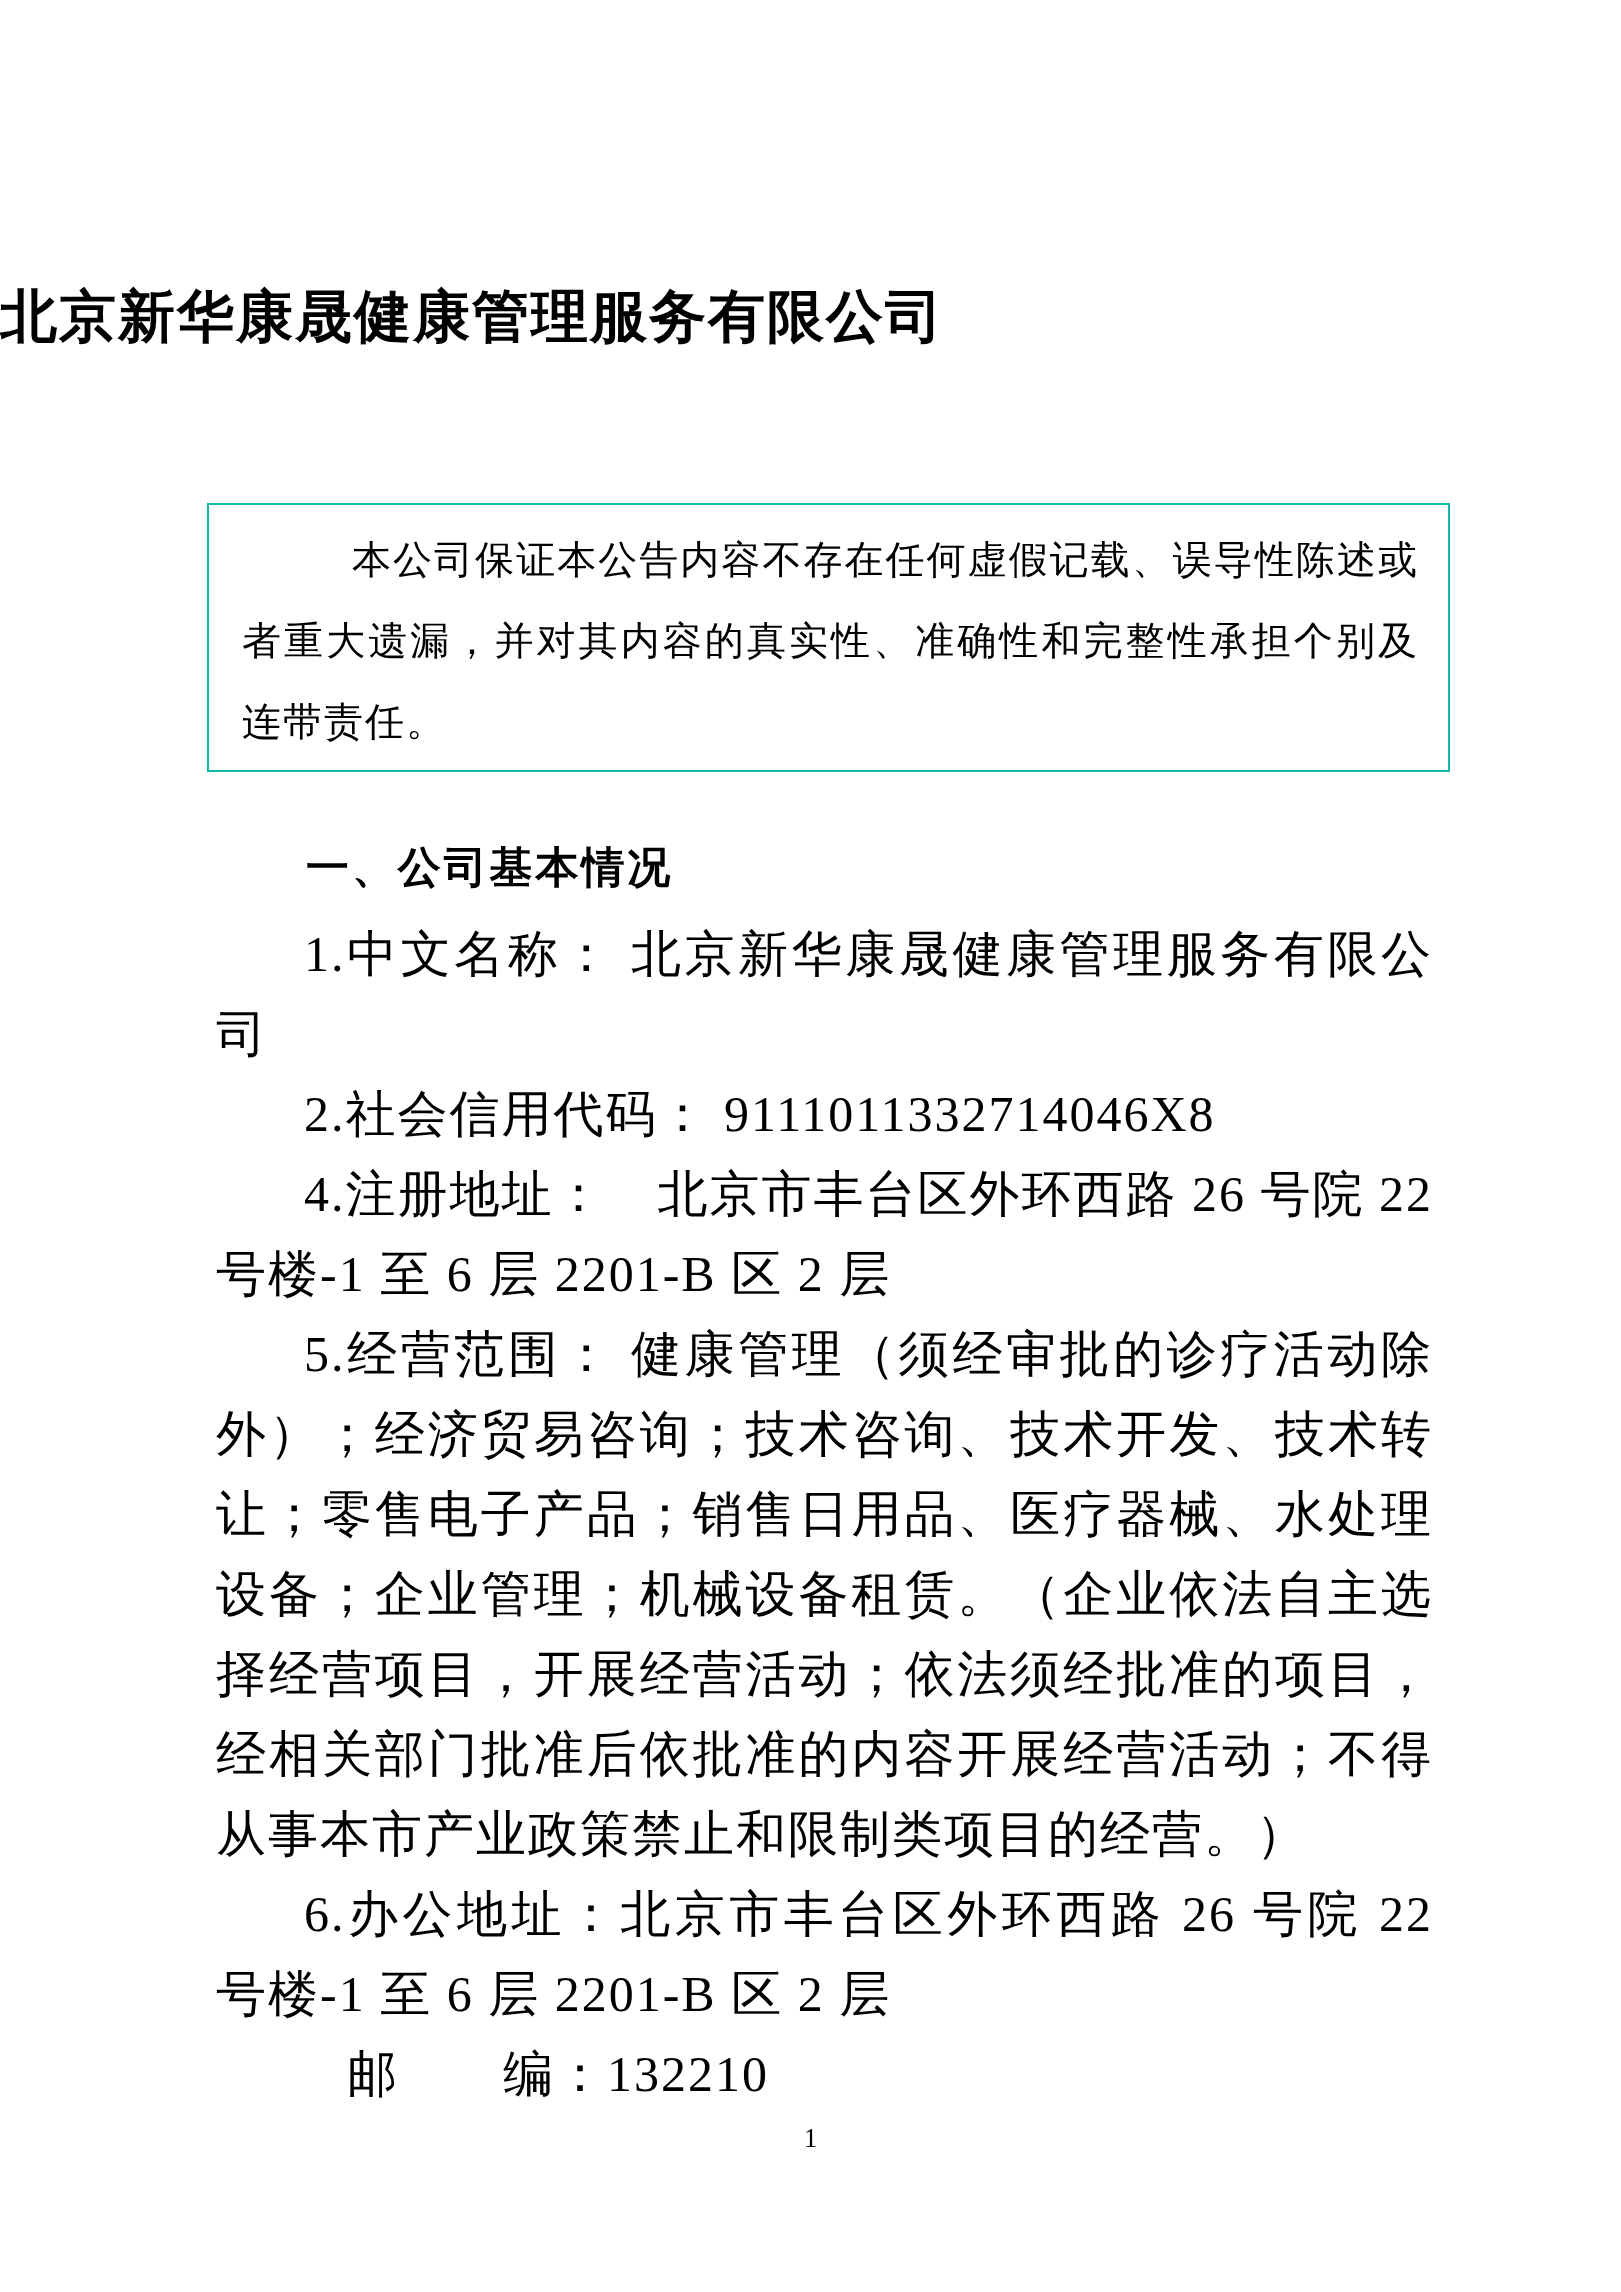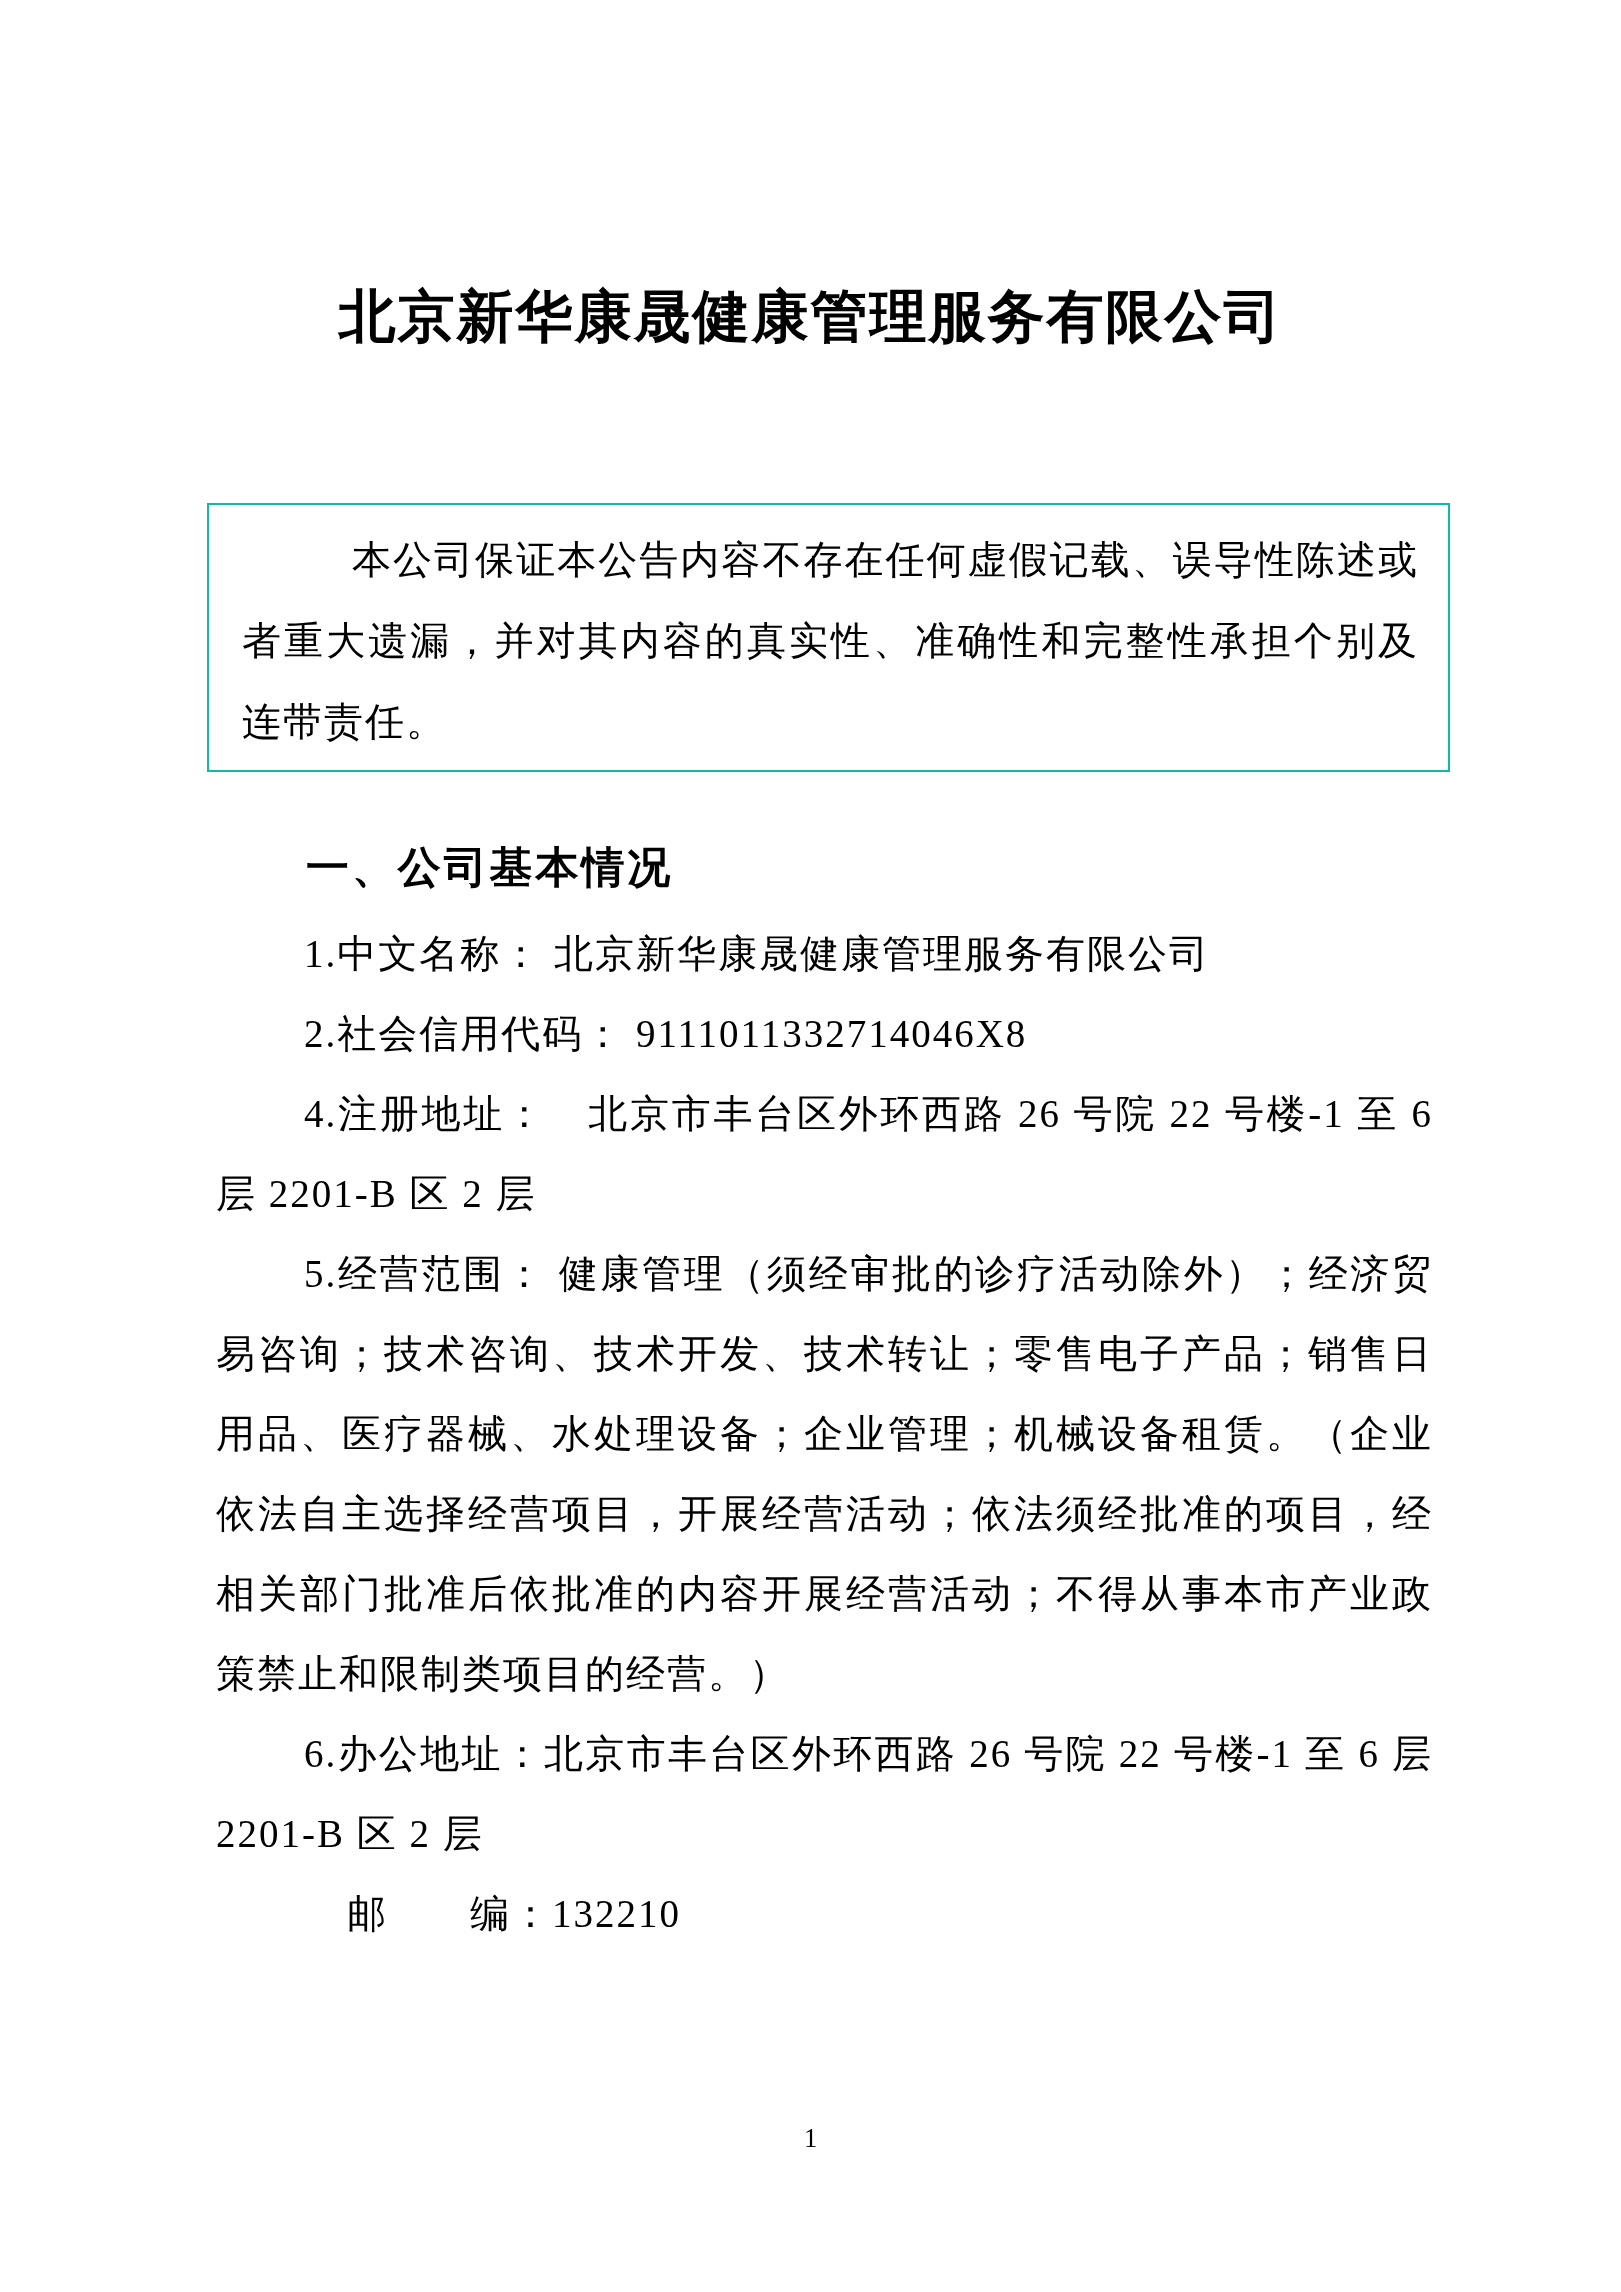--- a/index.html
+++ b/index.html
@@ -11,21 +11,21 @@
     font-family: "Liberation Serif", "DejaVu Serif", serif;
     color: #000000;
     overflow: hidden;
   }
 
   .doc-title {
     position: absolute;
     top: 276px;
     left: 0;
     width: 100%;
-    text-align: center;
+    text-align: left;
     font-weight: bold;
     font-size: 57px;
     line-height: 81px;
     letter-spacing: 2px;
   }
 
   .disclaimer-box {
     position: absolute;
     top: 503px;
     left: 207px;
@@ -48,21 +48,21 @@
     font-weight: bold;
     font-family: Liberation Serif, serif;
     letter-spacing: 2.9px;
   }
 
   .body-text {
     position: absolute;
     top: 914px;
     left: 216px;
     width: 1217px;
-    font-size: 39px;
+    font-size: 50px;
     line-height: 80px;
     letter-spacing: 2px;
     text-align: justify;
   }
   .body-text p { text-indent: 88px; }
   .body-text p.postal { text-indent: 131px; }
 
   .page-number {
     position: absolute;
     top: 2123px;

